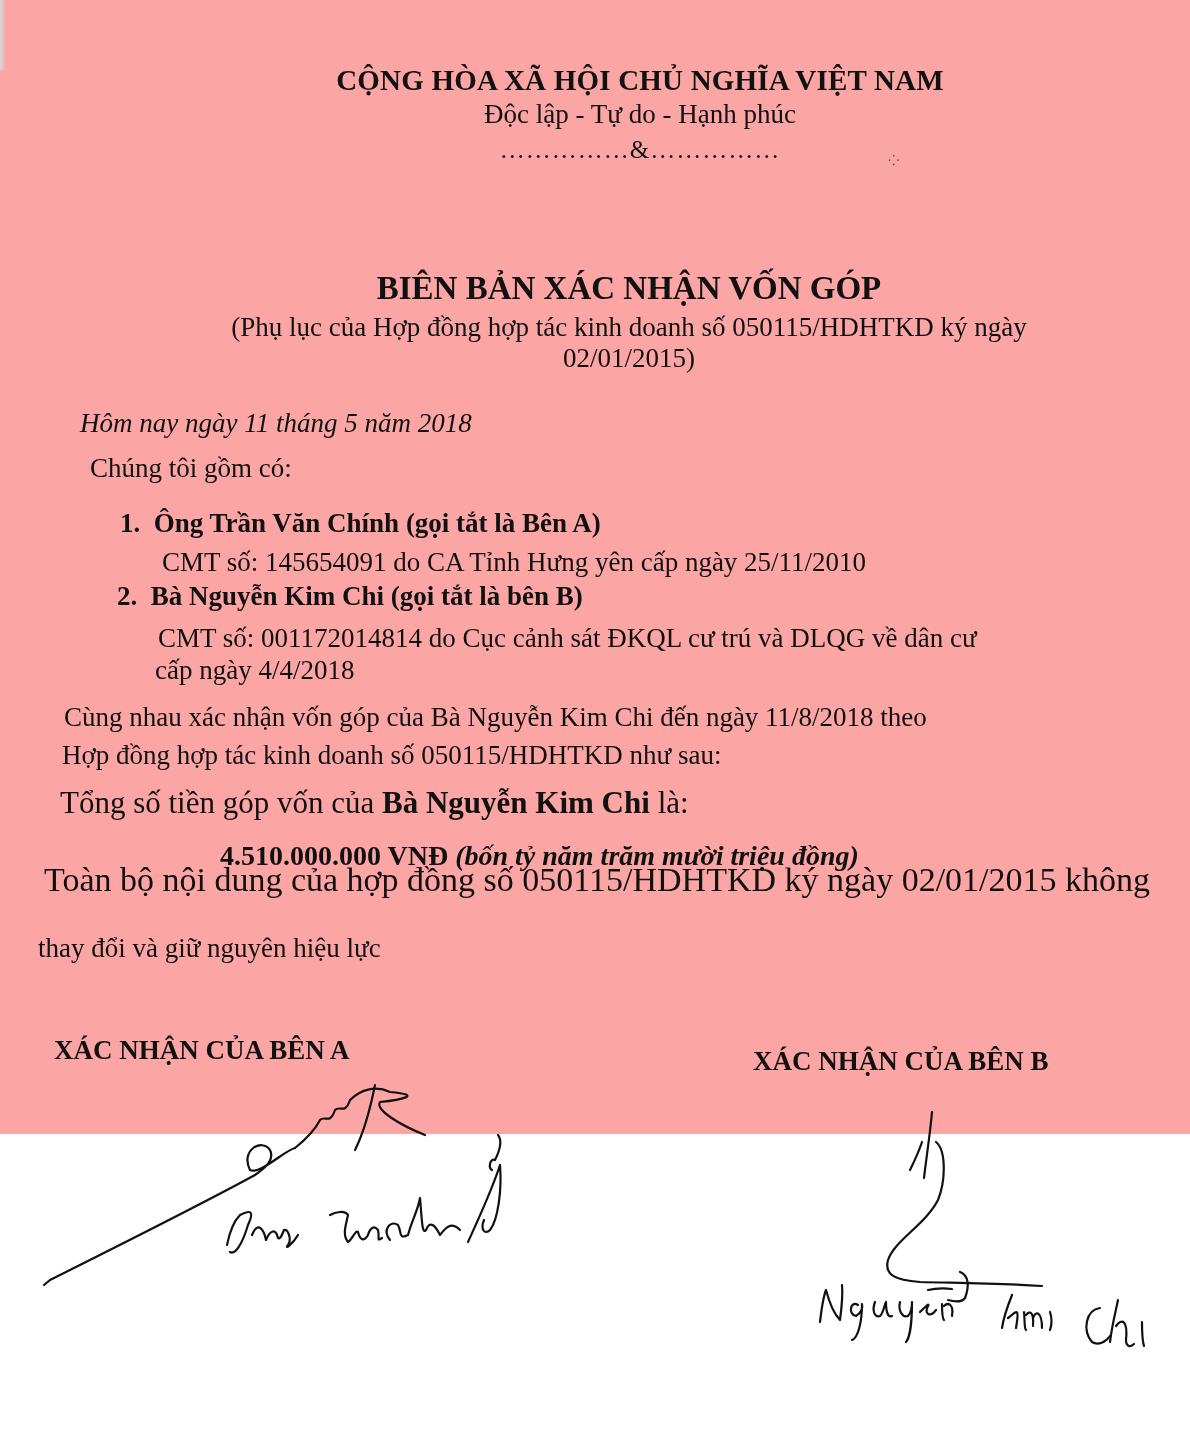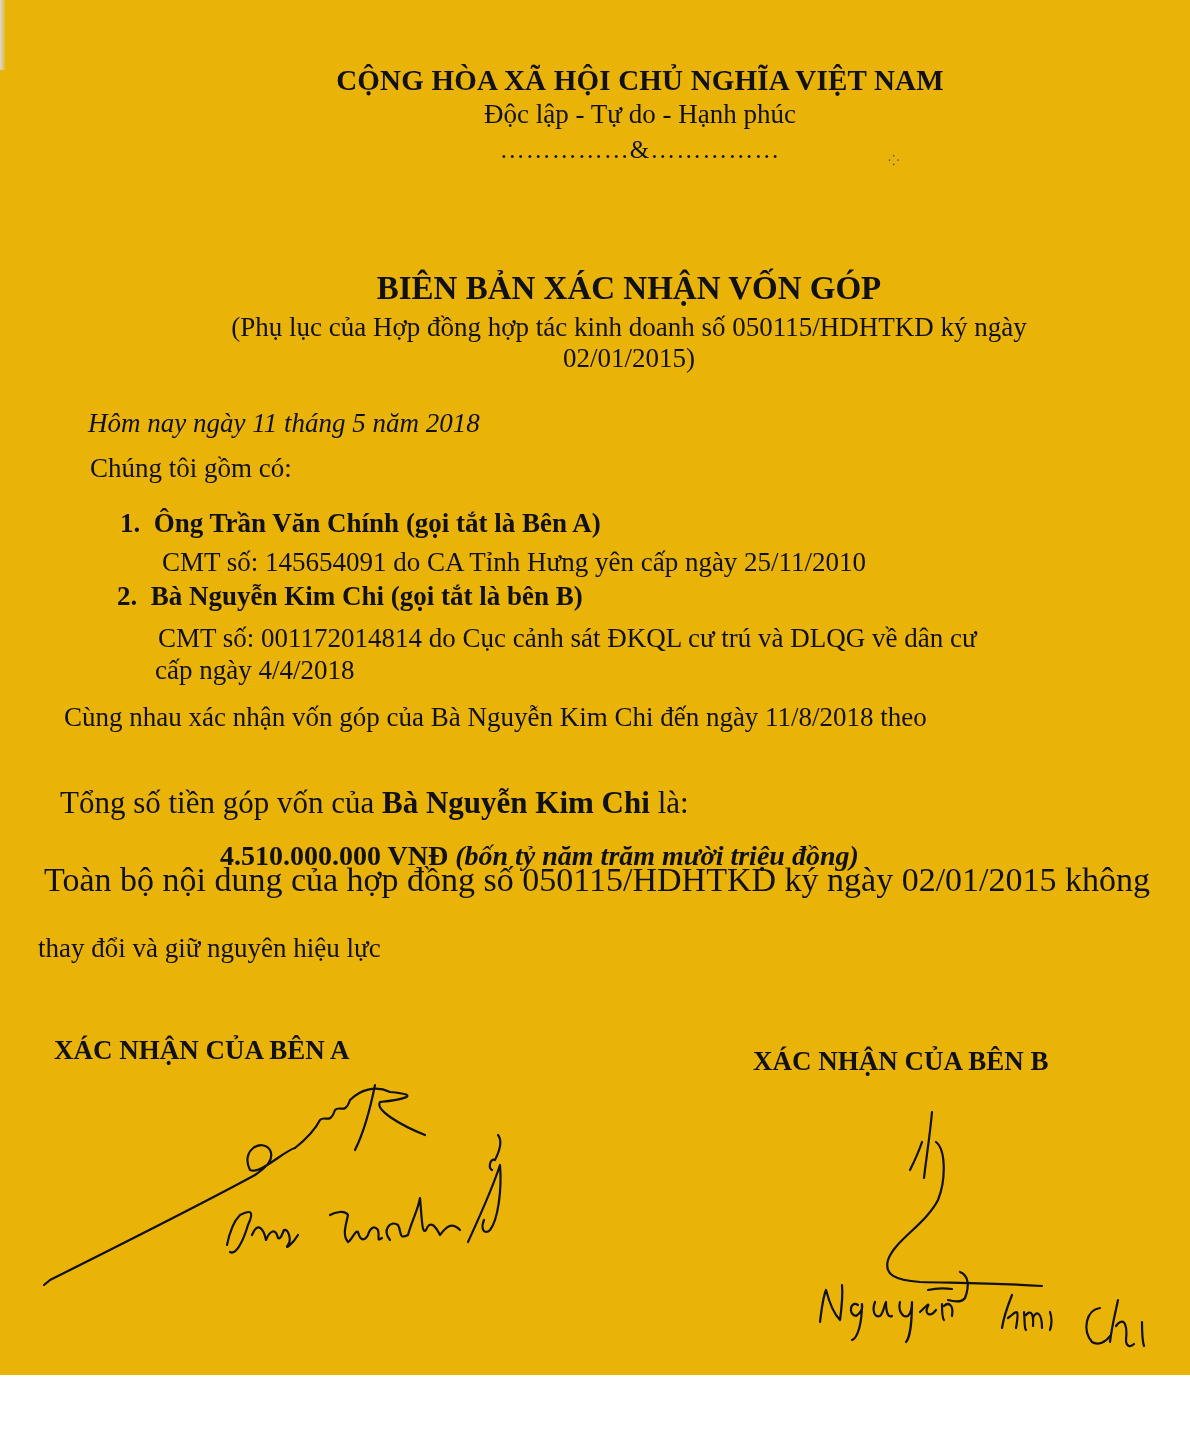--- a/index.html
+++ b/index.html
@@ -11,22 +11,22 @@
       width: 1190px;
       height: 1445px;
       position: relative;
       overflow: hidden;
       font-family: "Liberation Serif", "DejaVu Serif", serif;
       color: #111111;
     }
     .page {
       position: absolute;
       left: 0; top: 0;
-      width: 1190px; height: 1375px;
-      background: #eab308;
+      width: 1190px; height: 1134px;
+      background: #fca5a5;
     }
     .scan-edge {
       position: absolute;
       left: 0; top: 0;
       width: 6px; height: 70px;
       background: linear-gradient(90deg, #d8d8d8, rgba(255,255,255,0));
     }
     .abs { position: absolute; white-space: nowrap; }
     .center { text-align: center; }
     .nation {
@@ -50,21 +50,21 @@
     }
     .subtitle-1 {
       left: 0; width: 1258px; top: 312px;
       font-size: 27px;
     }
     .subtitle-2 {
       left: 0; width: 1258px; top: 343px;
       font-size: 27px;
     }
     .date-line {
-      left: 88px; top: 408px;
+      left: 80px; top: 408px;
       font-size: 27px; font-style: italic;
     }
     .intro {
       left: 90px; top: 453px; font-size: 27px;
     }
     .party-num {
       font-size: 27px; font-weight: bold;
     }
     .p1-line { left: 120px; top: 508px; font-size: 27px; }
     .p1-id { left: 162px; top: 547px; font-size: 27px; }
@@ -109,20 +109,21 @@
   </div>
   <div class="abs p1-id">CMT số: 145654091 do CA Tỉnh Hưng yên cấp ngày 25/11/2010</div>
 
   <div class="abs p2-line">
     <span class="party-num">2.</span>&nbsp;&nbsp;<span class="bold">Bà Nguyễn Kim Chi</span> <span class="bold">(gọi tắt là bên B)</span>
   </div>
   <div class="abs p2-id">CMT số: 001172014814 do Cục cảnh sát ĐKQL cư trú và DLQG về dân cư</div>
   <div class="abs p2-id2">cấp ngày 4/4/2018</div>
 
   <div class="abs para1a">Cùng nhau xác nhận vốn góp của Bà Nguyễn Kim Chi đến ngày 11/8/2018 theo</div>
+  <div class="abs para1b">Hợp đồng hợp tác kinh doanh số 050115/HDHTKD như sau:</div>
 
   <div class="abs total-line">
     <span>Tổng số tiền góp vốn của </span><span class="bold">Bà Nguyễn Kim Chi</span><span> là:</span>
   </div>
 
   <div class="abs amount-line">
     <span class="bold">4.510.000.000 VNĐ</span> <span class="words">(bốn tỷ năm trăm mười triệu đồng)</span>
   </div>
 
   <div class="abs para2a">Toàn bộ nội dung của hợp đồng số 050115/HDHTKD ký ngày 02/01/2015 không</div>

